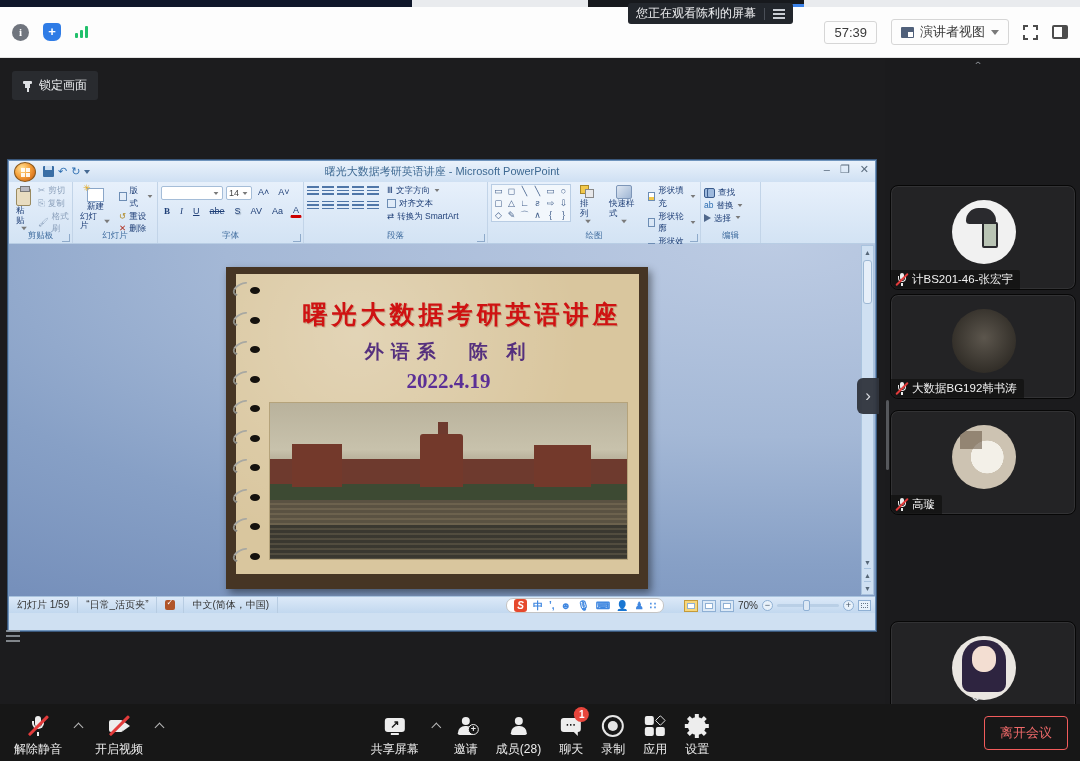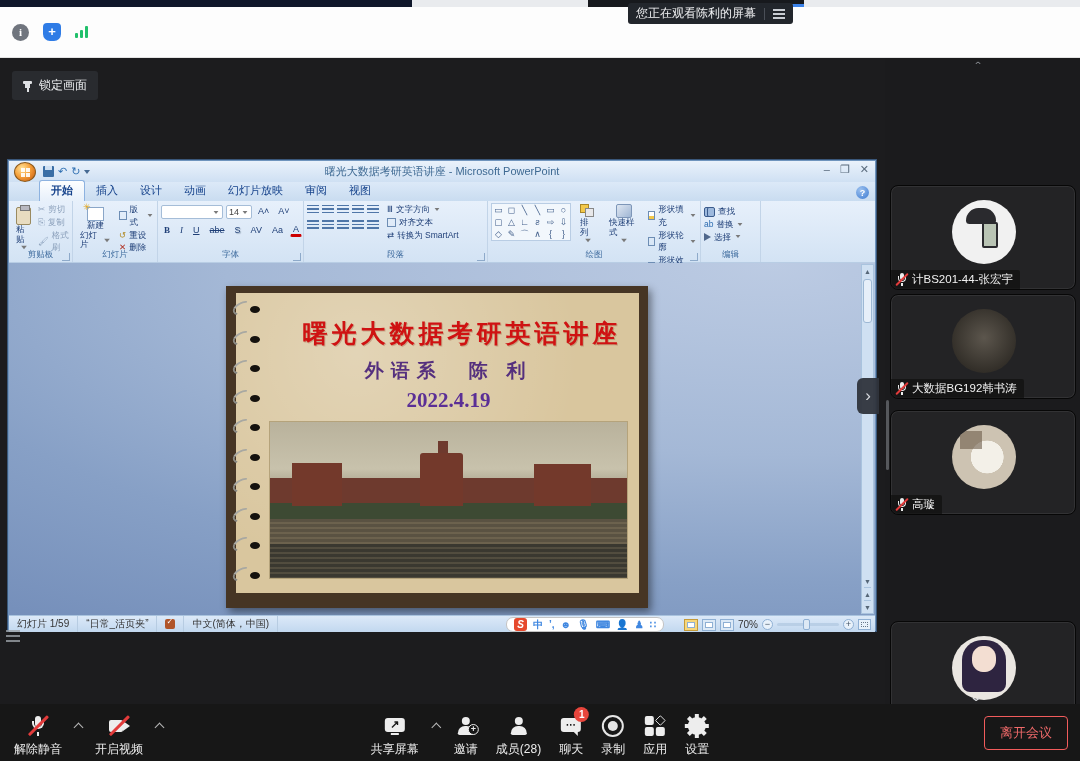--- a/index.html
+++ b/index.html
@@ -305,20 +305,35 @@
   <div class="topbar">
     <div class="tb-left">
       <span class="ic-info">i</span>
       <span class="ic-shield"></span>
       <span class="ic-signal">
           <span class="s1"></span>
           <span class="s2"></span>
           <span class="s3"></span>
         </span>
     </div>
+    <div class="tb-right">
+      <span class="timer">57:39</span>
+      <span class="viewmode">
+        <span class="vm-icon"></span>
+        <span class="lbl">演讲者视图</span>
+        <span class="caret-dn"></span>
+      </span>
+      <span class="fs-icon">
+          <i class="c1"></i>
+          <i class="c2"></i>
+          <i class="c3"></i>
+          <i class="c4"></i>
+        </span>
+      <span class="panel-icon"></span>
+    </div>
   </div>
 
   <div class="sharebg">
     <div class="lockpill">
       <span class="pin">
           <i></i>
         </span>
       <span class="lock-label">锁定画面</span>
     </div>
 
@@ -337,30 +352,20 @@
           <span>↶</span>
           <span>↻</span>
           <span class="qcaret"></span>
         </span>
         <span class="wtitle">曙光大数据考研英语讲座 - Microsoft PowerPoint</span>
         <span class="winbtns">
           <span>–</span>
           <span>❐</span>
           <span>✕</span>
         </span>
-      </div>
-      <div class="tabrow">
-        <span class="rtab active">开始</span>
-        <span class="rtab">插入</span>
-        <span class="rtab">设计</span>
-        <span class="rtab">动画</span>
-        <span class="rtab">幻灯片放映</span>
-        <span class="rtab">审阅</span>
-        <span class="rtab">视图</span>
-        <span class="help-btn">?</span>
       </div>
 
       <div class="ribbon">
         <div class="rgroup" style="width:64px">
           <div style="display:flex;gap:3px">
             <div class="bigbtn">
               <span class="clip-paste-icon"></span>
               <span>粘贴</span>
                 <span class="caret-dn" style="transform:scale(.7)"></span>
             </div>
@@ -668,21 +673,21 @@
     <div class="tile" style="top:127px">
       <div class="avatar av2"></div>
       <div class="namebar">
           <span class="chip">
         <span class="mmic">
               <span class="b"></span>
               <span class="a"></span>
               <span class="s"></span>
               <span class="x"></span>
             </span>
-        <span class="pname">计BS201-44-张宏宇</span>
+        <span class="pname">计BS201-46-张宏宇</span>
       </span>
         </div>
     </div>
 
     <div class="tile" style="top:236px">
       <div class="avatar av3"></div>
       <div class="namebar">
           <span class="chip">
         <span class="mmic">
               <span class="b"></span>

